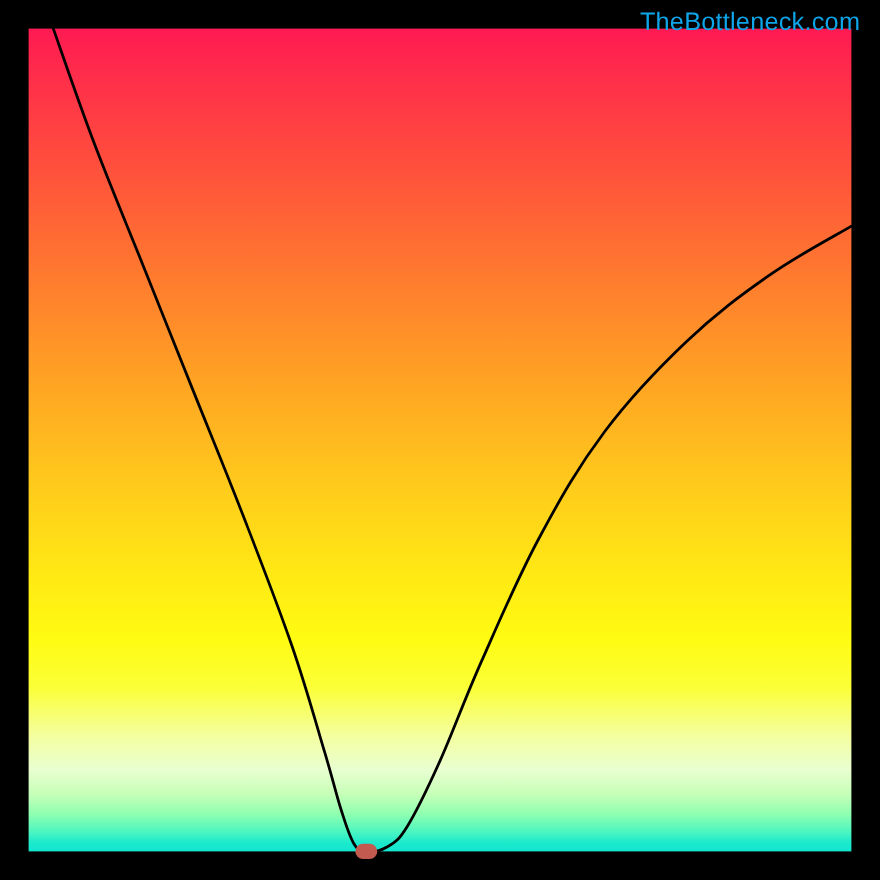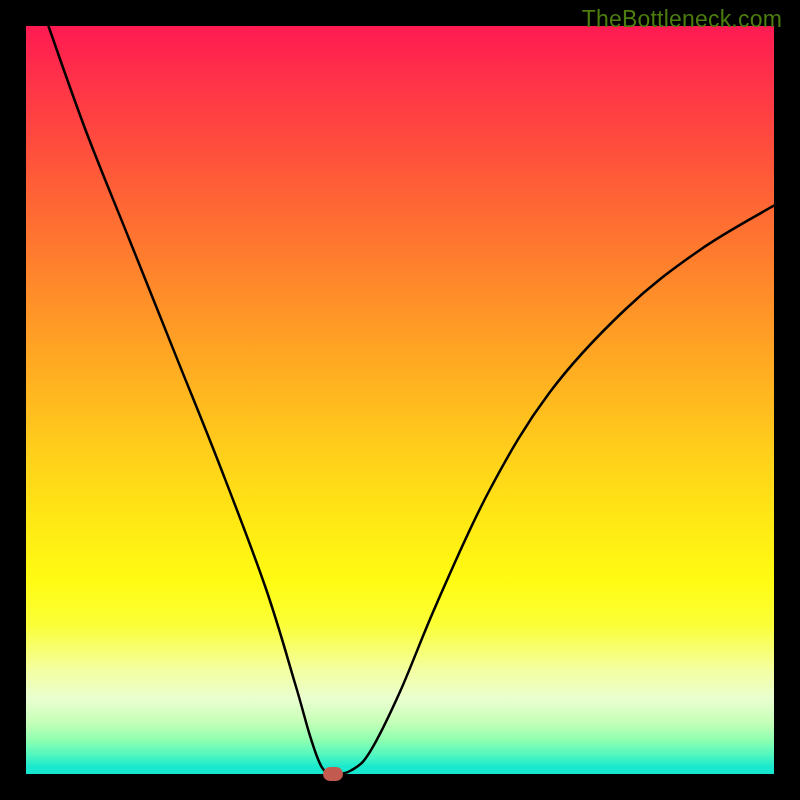--- a/index.html
+++ b/index.html
@@ -14,21 +14,21 @@
   .frame {
     position: relative;
     width: 800px;
     height: 800px;
     background: #000;
   }
   .watermark {
     position: absolute;
     top: 6px;
     right: 18px;
-    color: #4d7c0f;
+    color: #0ea5e9;
     font-size: 23px;
     font-weight: 500;
     letter-spacing: 0.2px;
     z-index: 10;
     user-select: none;
   }
   .plot-area {
     position: absolute;
     left: 26px;
     top: 26px;

